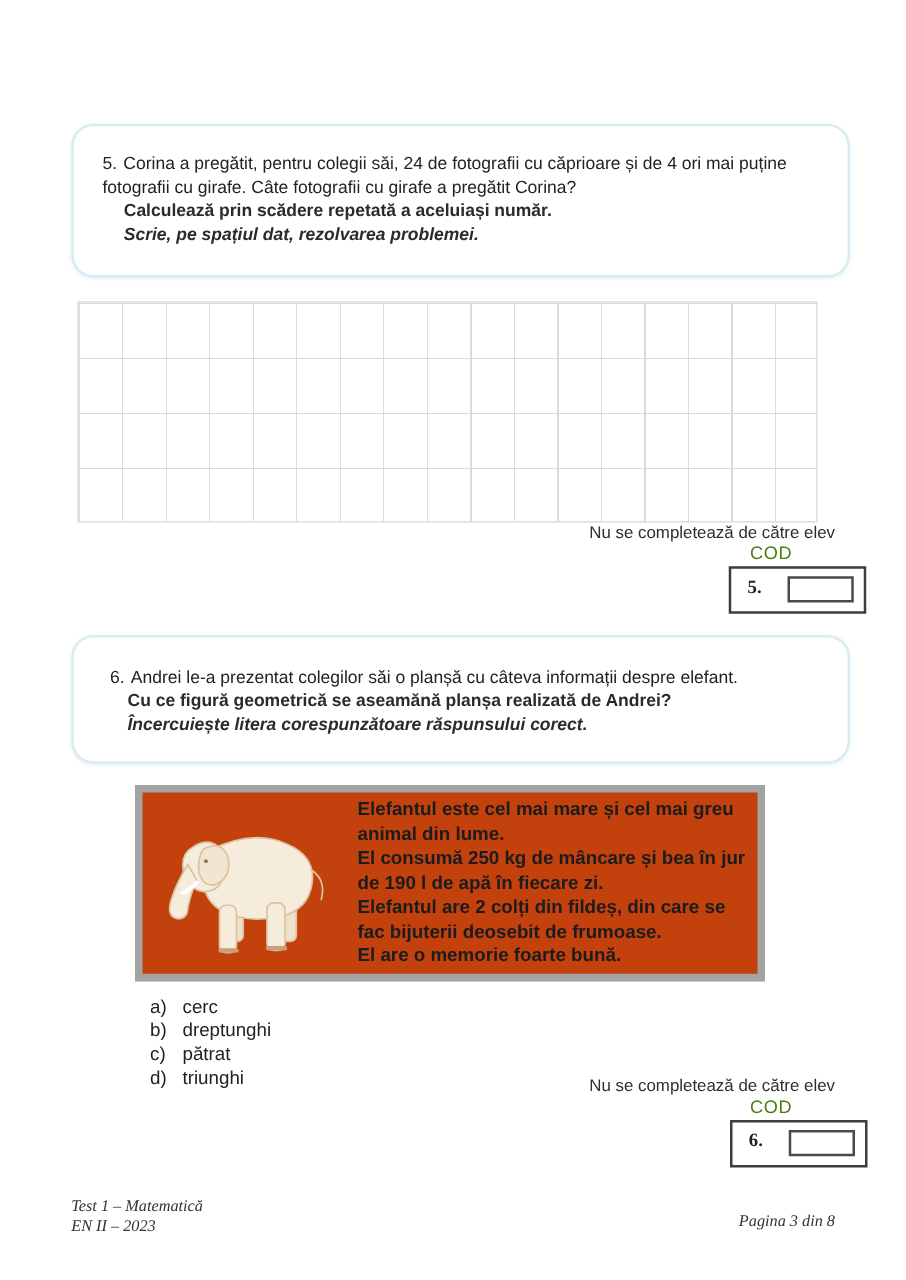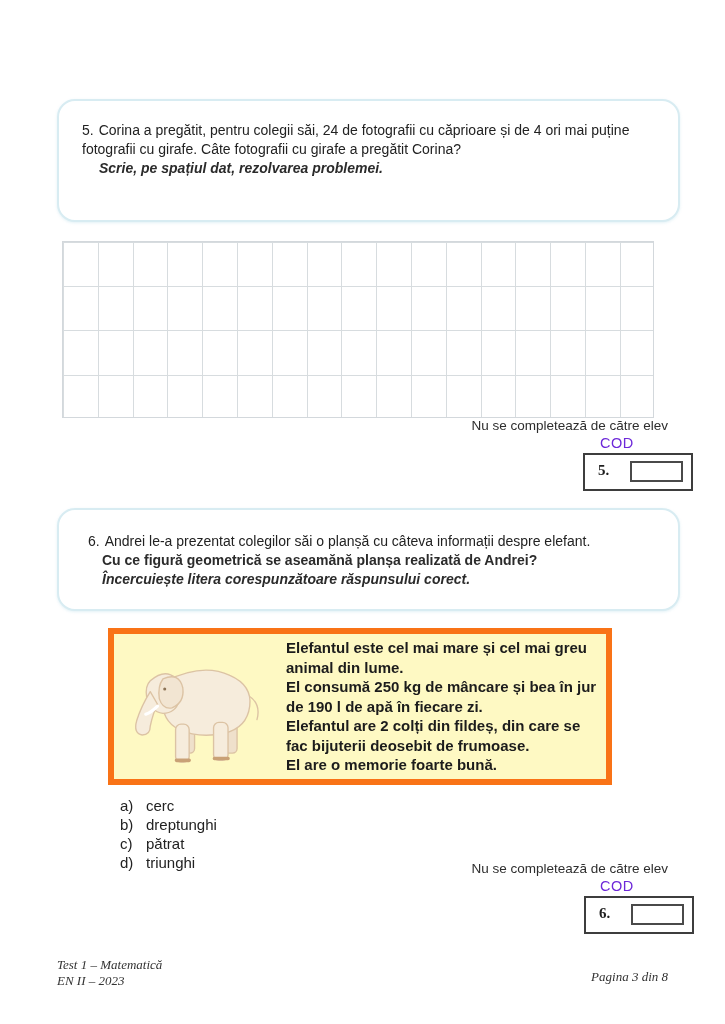--- a/index.html
+++ b/index.html
@@ -37,42 +37,42 @@
     opacity:.85;
   }
   
   .teacher-note{
     position:absolute;right:57px;
     font-size:13.5px;color:#2e2e2e;white-space:nowrap;
   }
   #note-5{top:418px;}
   #note-6{top:861px;}
   .cod-label{
-    position:absolute;font-size:14.5px;letter-spacing:.5px;color:#6d28d9;
+    position:absolute;font-size:14.5px;letter-spacing:.5px;color:#4d7c0f;
   }
   #cod-label-5{left:600px;top:435px;}
   #cod-label-6{left:600px;top:878px;}
   .cod-box{
     position:absolute;width:110px;height:38px;
     border:2px solid #3d3d3d;background:#fff;box-sizing:border-box;
   }
   #cod-box-5{left:583px;top:453px;}
   #cod-box-6{left:584px;top:896px;}
   .cod-num{
     position:absolute;left:13px;top:7px;
     font-family:"Liberation Serif", serif;font-weight:600;font-size:15px;color:#1f1f1f;
   }
   .cod-field{
     position:absolute;left:45px;top:6px;width:53px;height:21px;
     border:2px solid #4a4a4a;background:#fff;box-sizing:border-box;
   }
   
   .info-box{
     position:absolute;left:108px;top:628px;width:504px;height:157px;
-    border:6px solid #f97316;background:#fef9c3;box-sizing:border-box;
+    border:6px solid #a3a3a3;background:#c2410c;box-sizing:border-box;
     display:flex;align-items:center;
   }
   .elephant-wrap{width:172px;display:flex;justify-content:center;align-items:center;}
   .info-text{
     width:318px;font-size:15px;line-height:19.5px;font-weight:bold;color:#1c1c1c;
   }
   .info-text p{margin:0;}
   
   .options{position:absolute;left:120px;top:796px;font-size:15px;line-height:19px;color:#222;}
   .option-row{display:flex;}
@@ -89,20 +89,21 @@
 </style>
 </head>
 <body>
 
 <div class="page">
 
   <div class="q-panel" id="q5-panel">
     <div class="q-body">
       <span class="q-num">5.</span><span>Corina a pregătit, pentru colegii săi, 24 de fotografii cu căprioare și de 4 ori mai puține fotografii cu girafe. Câte fotografii cu girafe a pregătit Corina?</span>
     </div>
+    <div class="q-instr bold">Calculează prin scădere repetată a aceluiași număr.</div>
     <div class="q-instr bolditalic">Scrie, pe spațiul dat, rezolvarea problemei.</div>
   </div>
 
   <div class="solution-grid"></div>
 
   <div class="teacher-note" id="note-5">Nu se completează de către elev</div>
   <div class="cod-label" id="cod-label-5">COD</div>
   <div class="cod-box" id="cod-box-5">
     <span class="cod-num">5.</span>
     <span class="cod-field"></span>

